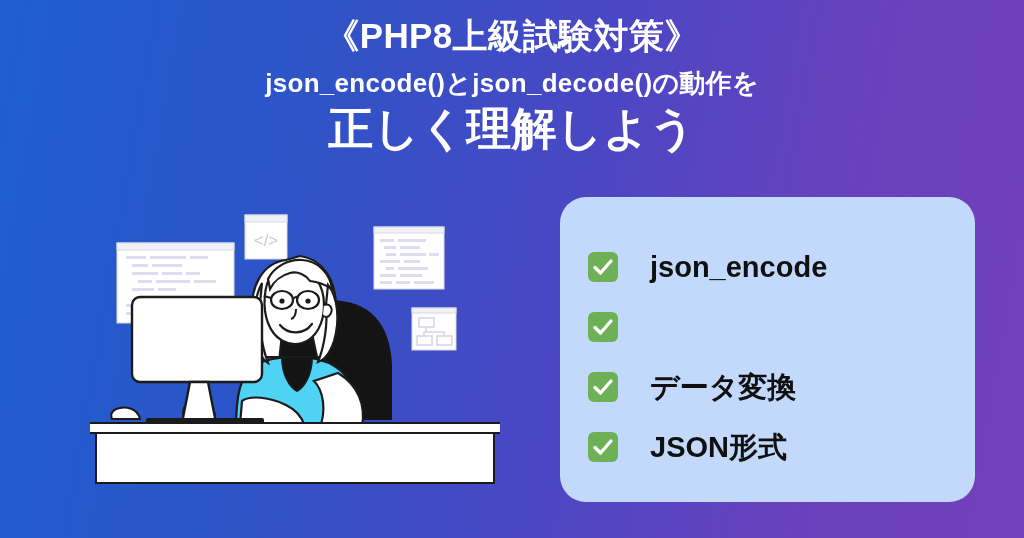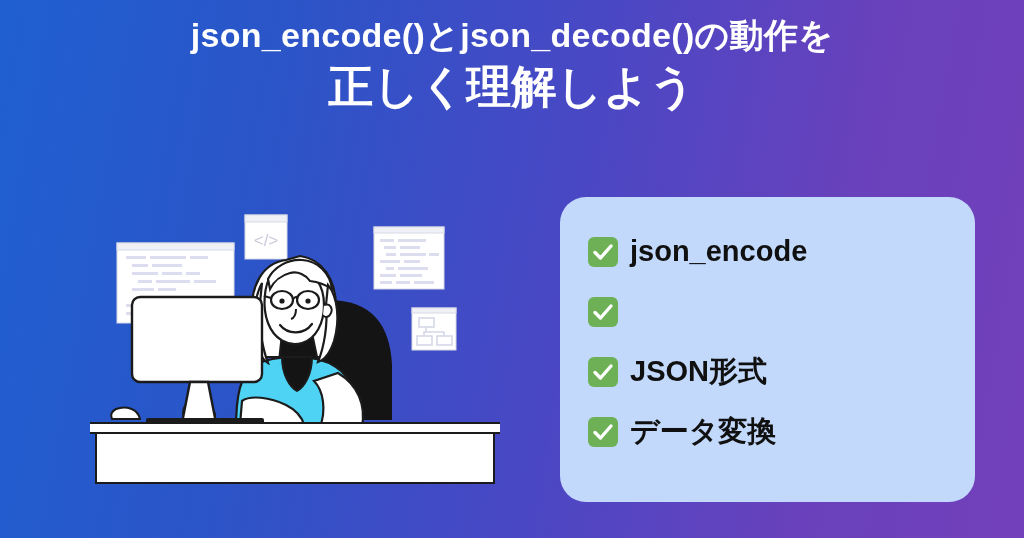--- a/index.html
+++ b/index.html
@@ -29,40 +29,42 @@
     color: #ffffff;
     z-index: 5;
   }
   .title-line {
     font-weight: bold;
     line-height: 1.28;
     letter-spacing: 0.3px;
     white-space: nowrap;
   }
   .title-line-1 { font-size: 35px; }
-  .title-line-2 { font-size: 34px; }
+  .title-line-2 { font-size: 26px; margin-top: 8px; }
   .title-line-3 { font-size: 45px; }
 
   
   .checklist-panel {
     position: absolute;
     left: 560px;
     top: 197px;
     width: 415px;
     height: 305px;
     background: #c2d9fb;
     border-radius: 26px;
     box-sizing: border-box;
     padding: 40px 0 0 28px;
     z-index: 4;
   }
   .check-item {
     display: flex;
+    align-items: center;
     height: 60px;
     margin-bottom: 0px;
+    gap: 20px;
   }
   .check-box {
     width: 30px;
     height: 30px;
     min-width: 30px;
     border-radius: 6px;
     background: #6db055;
     position: relative;
     margin-right: 12px;
   }
@@ -89,20 +91,21 @@
     z-index: 3;
   }
   .illustration svg { display: block; }
 </style>
 </head>
 <body>
 
 <div class="slide">
 
   <div class="title-block">
+    <div class="title-line title-line-1">《PHP8上級試験対策》</div>
     <div class="title-line title-line-2">json_encode()とjson_decode()の動作を</div>
     <div class="title-line title-line-3">正しく理解しよう</div>
   </div>
 
   <div class="illustration">
     <svg width="410" height="290" viewBox="0 0 410 290" xmlns="http://www.w3.org/2000/svg">
       <defs>
         <clipPath id="clipAll">
             <rect x="0" y="0" width="410" height="290"></rect>
           </clipPath>
@@ -258,27 +261,27 @@
           </svg>
       </span>
     </div>
 
     <div class="check-item">
       <span class="check-box">
         <svg width="22" height="22" viewBox="0 0 22 22">
             <path d="M3 11.5 L8.5 17 L19 5" fill="none" stroke="#ffffff" stroke-width="3.4" stroke-linecap="round" stroke-linejoin="round"></path>
           </svg>
       </span>
+      <span class="check-label">データ変換</span>
+    </div>
+
+    <div class="check-item">
+      <span class="check-box">
+        <svg width="22" height="22" viewBox="0 0 22 22">
+            <path d="M3 11.5 L8.5 17 L19 5" fill="none" stroke="#ffffff" stroke-width="3.4" stroke-linecap="round" stroke-linejoin="round"></path>
+          </svg>
+      </span>
       <span class="check-label">JSON形式</span>
     </div>
 
-    <div class="check-item">
-      <span class="check-box">
-        <svg width="22" height="22" viewBox="0 0 22 22">
-            <path d="M3 11.5 L8.5 17 L19 5" fill="none" stroke="#ffffff" stroke-width="3.4" stroke-linecap="round" stroke-linejoin="round"></path>
-          </svg>
-      </span>
-      <span class="check-label">データ変換</span>
-    </div>
-
   </div>
 
 </div>
 
 </body></html>

